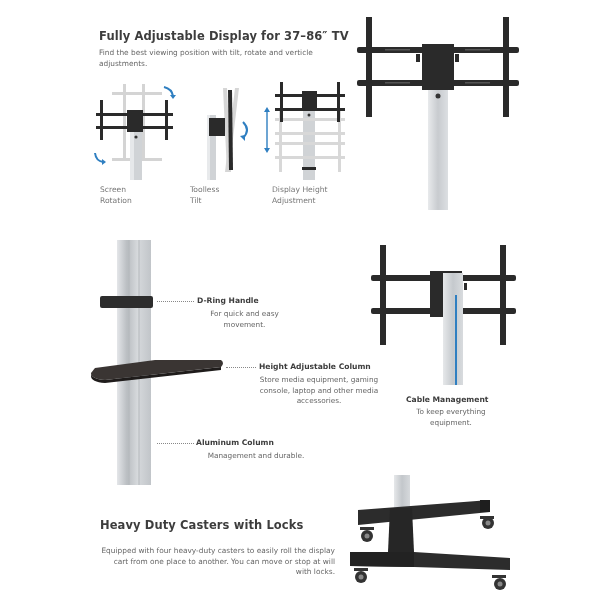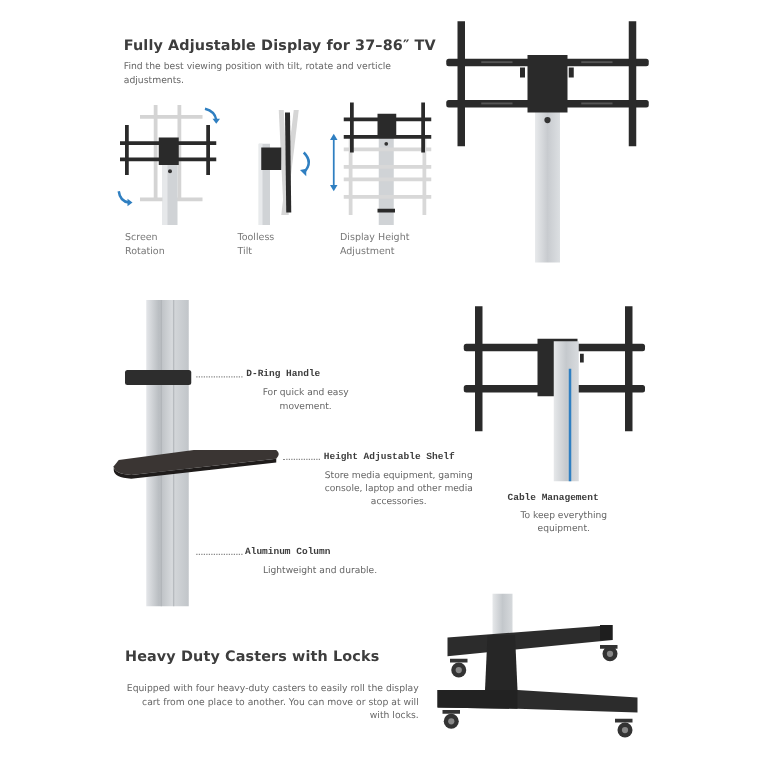--- a/index.html
+++ b/index.html
@@ -2,21 +2,21 @@
 <html><head>
 <meta charset="utf-8">
 <style>
   html, body { margin:0; padding:0; background:#ffffff; }
   body { width:610px; height:610px; position:relative; overflow:hidden;
          font-family:"DejaVu Sans", sans-serif; color:#555; }
   .abs { position:absolute; }
   .h1 { font-weight:bold; color:#3d3d3d; font-size:11.5px; letter-spacing:0.1px; white-space:nowrap; }
   .p { font-size:7.4px; line-height:10.6px; color:#666; }
   .cap { font-size:7.6px; line-height:10.5px; color:#777; text-align:left; }
-  .ft { font-size:7.6px; font-weight:bold; color:#3d3d3d; white-space:nowrap;font-family:Liberation Mono, monospace; }
+  .ft { font-size:7.6px; font-weight:bold; color:#3d3d3d; white-space:nowrap; }
   .fd { font-size:7.3px; line-height:10.6px; color:#666;text-align:center; }
   .dots { border-top:1px dotted #888; height:0; }
   svg { position:absolute; overflow:visible; }
 </style>
 </head>
 <body>
 
 <div class="abs h1" style="left:99px;top:29px;">Fully Adjustable Display for 37–86″ TV</div>
 <div class="abs p" style="left:99px;top:48px;width:250px;">Find the best viewing position with tilt, rotate and verticle adjustments.</div>
 
@@ -149,26 +149,26 @@
 
   <path d="M10 133 L70 125 L136 125 Q140 128 136 132 L20 145 Q6 144 6 138 Z" fill="#3a3533"></path>
   <path d="M6 138 Q6 144 20 145 L136 132 L136 135 L20 148 Q6 147 6 141 Z" fill="#1f1c1b"></path>
 </svg>
 
 <div class="abs dots" style="left:157px;top:301px;width:37px;"></div>
 <div class="abs ft" style="left:197px;top:296px;">D-Ring Handle</div>
 <div class="abs fd" style="left:197px;top:309px;width:95px;">For quick and easy movement.</div>
 
 <div class="abs dots" style="left:226px;top:367px;width:30px;"></div>
-<div class="abs ft" style="left:259px;top:362px;">Height Adjustable Shelf</div>
+<div class="abs ft" style="left:259px;top:362px;">Height Adjustable Column</div>
 <div class="abs fd" style="left:259px;top:375px;width:120px;">Store media equipment, gaming console, laptop and other media accessories.</div>
 
 <div class="abs dots" style="left:157px;top:443px;width:37px;"></div>
 <div class="abs ft" style="left:196px;top:438px;">Aluminum Column</div>
-<div class="abs fd" style="left:196px;top:451px;width:120px;">Lightweight and durable.</div>
+<div class="abs fd" style="left:196px;top:451px;width:120px;">Management and durable.</div>
 
 <svg class="abs" style="left:360px;top:235px;" width="170" height="160">
   <defs>
     <linearGradient id="alu3" x1="0" x2="1">
       <stop offset="0" stop-color="#e6e8ea"></stop>
       <stop offset="0.5" stop-color="#c5c9cd"></stop>
       <stop offset="1" stop-color="#d8dbde"></stop>
     </linearGradient>
   </defs>
   <g fill="#2a2a2a">

